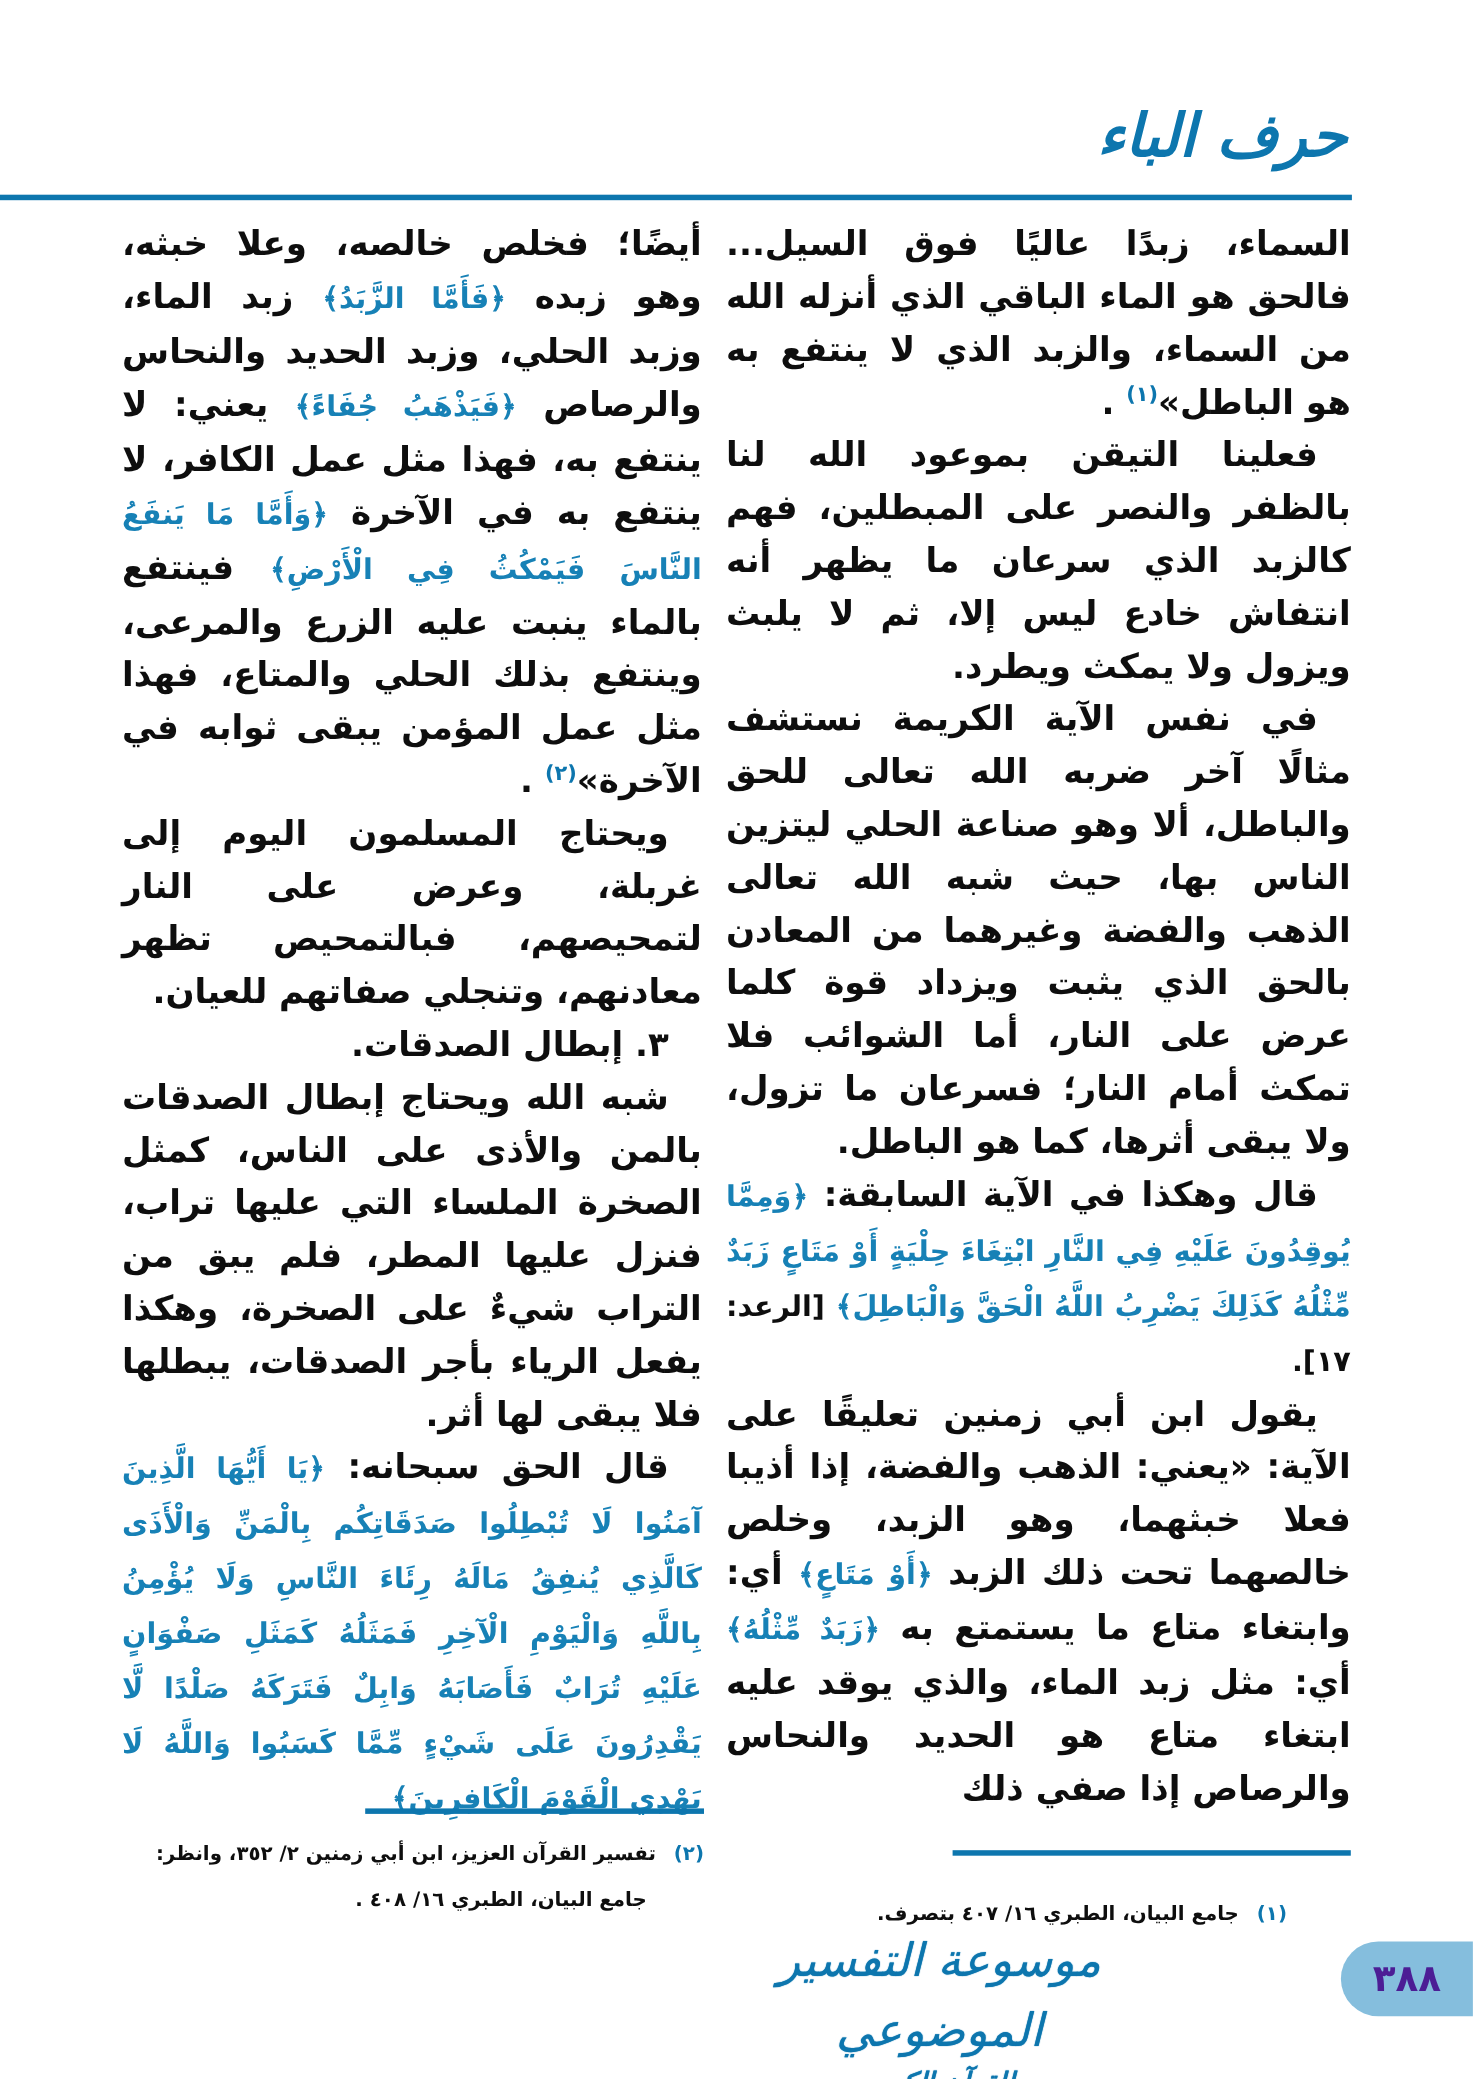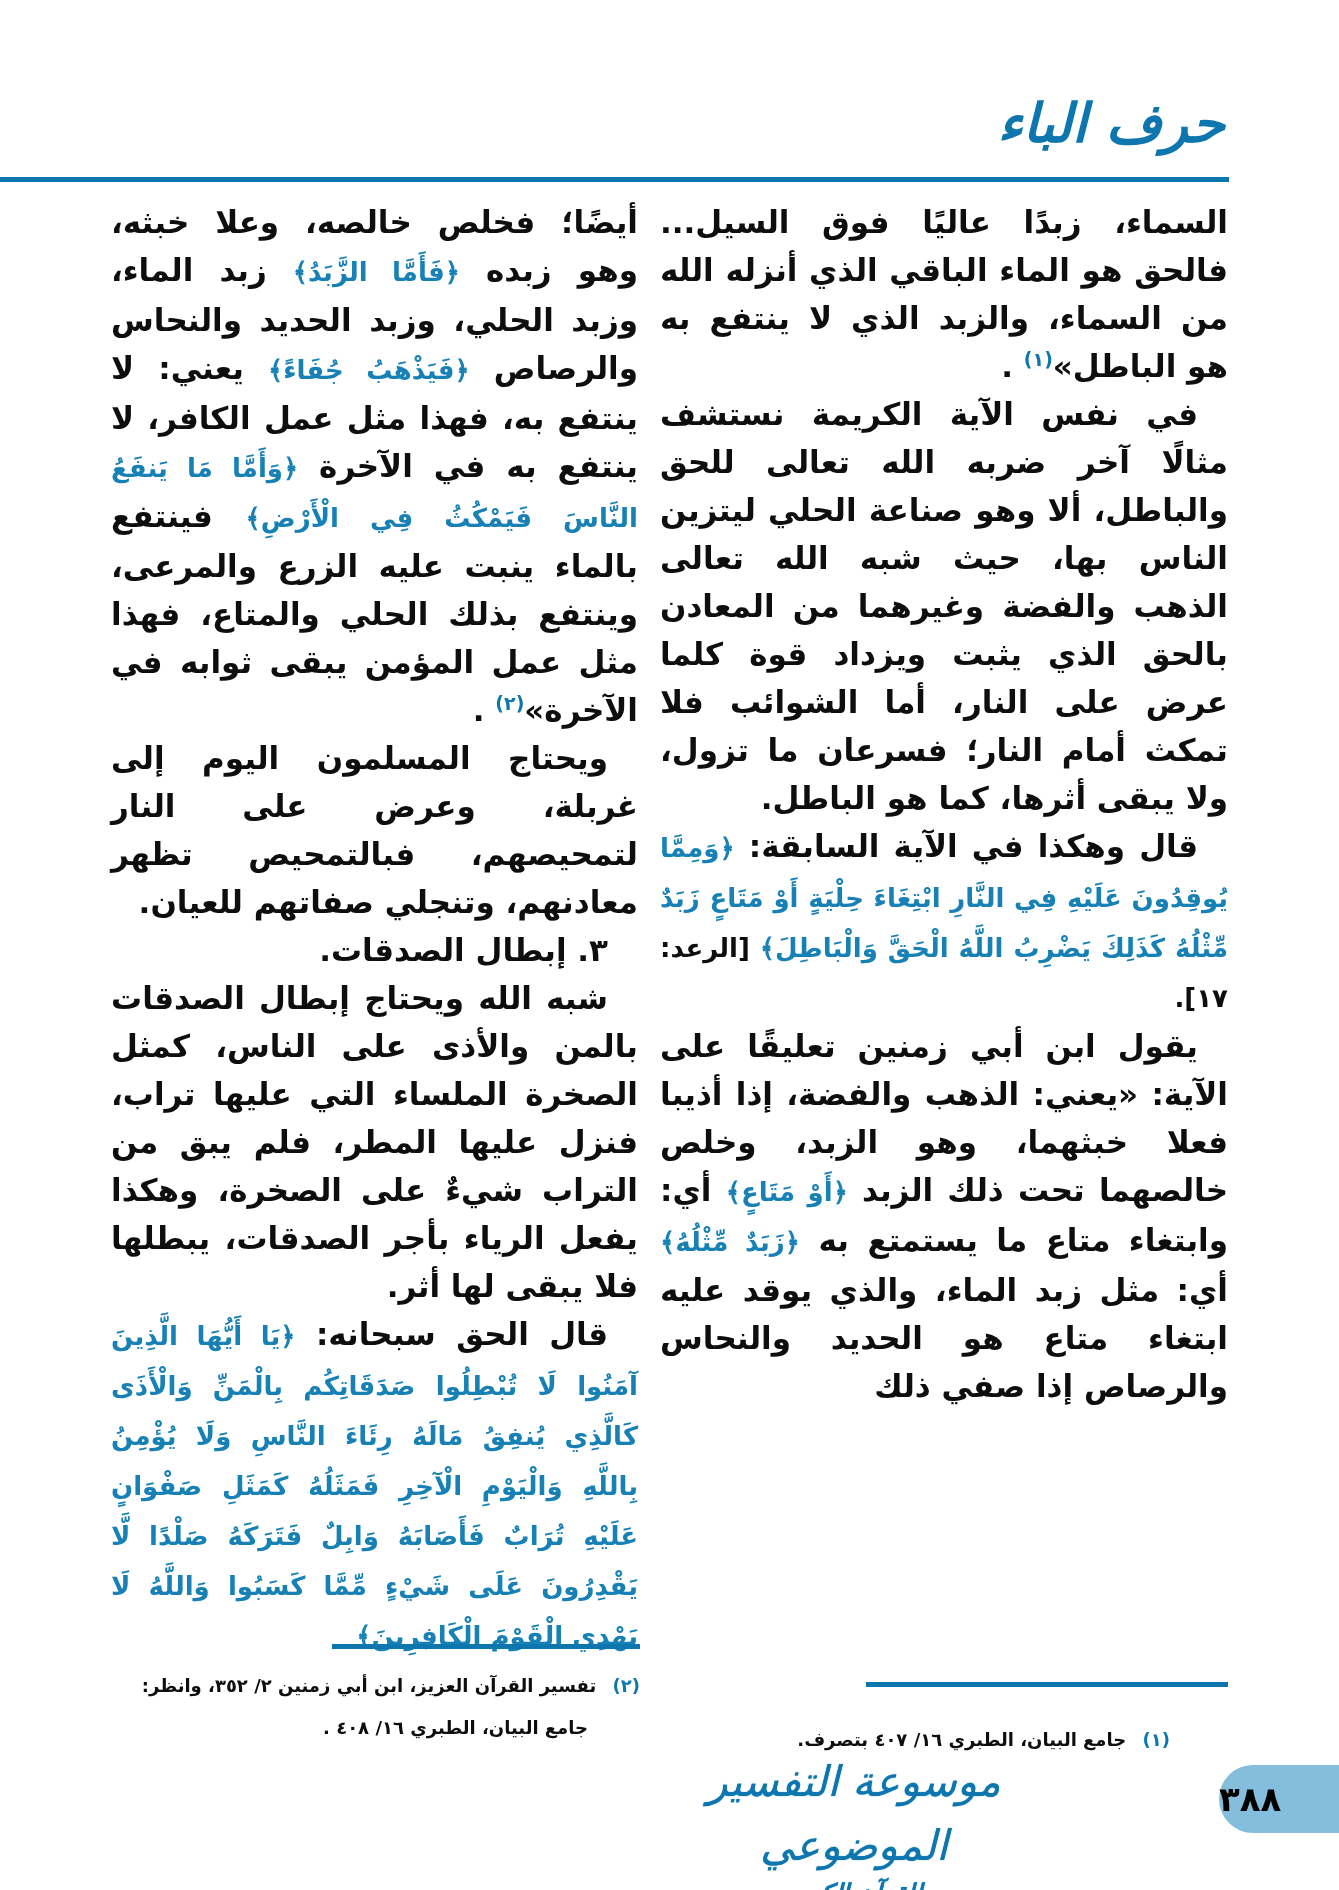--- a/index.html
+++ b/index.html
@@ -86,35 +86,36 @@
   .logo-line2{
     font-size:24px;font-weight:bold;font-style:italic;
     letter-spacing:-1px;line-height:30px;
     text-shadow:0 0 1px var(--accent);
   }
   .page-number-badge{
     position:absolute;top:1765px;right:0;
     width:120px;height:68px;
     background:var(--pill);
     border-radius:34px 0 0 34px;
-    color:#000000;font-size:34px;font-weight:bold;
-    line-height:68px;text-align:left;
+    color:#4c1d95;font-size:34px;font-weight:bold;
+    line-height:68px;text-align:center;
   }
 </style>
 </head>
 <body>
 
 <div class="page">
 
   <div class="chapter-title">حرف الباء</div>
   <div class="header-rule"></div>
 
   <div class="columns">
     <div class="col col-right">
         <p class="para"><span class="seg-text">السماء، زبدًا عاليًا فوق السيل... فالحق هو الماء الباقي الذي أنزله الله من السماء، والزبد الذي لا ينتفع به هو الباطل»</span><span class="seg-marker">(١)</span><span class="seg-text"> .</span></p>
+        <p class="para indent"><span class="seg-text">فعلينا التيقن بموعود الله لنا بالظفر والنصر على المبطلين، فهم كالزبد الذي سرعان ما يظهر أنه انتفاش خادع ليس إلا، ثم لا يلبث ويزول ولا يمكث ويطرد.</span></p>
         <p class="para indent"><span class="seg-text">في نفس الآية الكريمة نستشف مثالًا آخر ضربه الله تعالى للحق والباطل، ألا وهو صناعة الحلي ليتزين الناس بها، حيث شبه الله تعالى الذهب والفضة وغيرهما من المعادن بالحق الذي يثبت ويزداد قوة كلما عرض على النار، أما الشوائب فلا تمكث أمام النار؛ فسرعان ما تزول، ولا يبقى أثرها، كما هو الباطل.</span></p>
         <p class="para indent"><span class="seg-text">قال وهكذا في الآية السابقة: </span><span class="seg-quran">﴿وَمِمَّا يُوقِدُونَ عَلَيْهِ فِي النَّارِ ابْتِغَاءَ حِلْيَةٍ أَوْ مَتَاعٍ زَبَدٌ مِّثْلُهُ كَذَلِكَ يَضْرِبُ اللَّهُ الْحَقَّ وَالْبَاطِلَ﴾</span><span class="seg-ref"> [الرعد: ١٧].</span></p>
         <p class="para indent"><span class="seg-text">يقول ابن أبي زمنين تعليقًا على الآية: «يعني: الذهب والفضة، إذا أذيبا فعلا خبثهما، وهو الزبد، وخلص خالصهما تحت ذلك الزبد </span><span class="seg-quran">﴿أَوْ مَتَاعٍ﴾</span><span class="seg-text"> أي: وابتغاء متاع ما يستمتع به </span><span class="seg-quran">﴿زَبَدٌ مِّثْلُهُ﴾</span><span class="seg-text"> أي: مثل زبد الماء، والذي يوقد عليه ابتغاء متاع هو الحديد والنحاس والرصاص إذا صفي ذلك</span></p>
       </div>
     <div class="col col-left">
         <p class="para"><span class="seg-text">أيضًا؛ فخلص خالصه، وعلا خبثه، وهو زبده </span><span class="seg-quran">﴿فَأَمَّا الزَّبَدُ﴾</span><span class="seg-text"> زبد الماء، وزبد الحلي، وزبد الحديد والنحاس والرصاص </span><span class="seg-quran">﴿فَيَذْهَبُ جُفَاءً﴾</span><span class="seg-text"> يعني: لا ينتفع به، فهذا مثل عمل الكافر، لا ينتفع به في الآخرة </span><span class="seg-quran">﴿وَأَمَّا مَا يَنفَعُ النَّاسَ فَيَمْكُثُ فِي الْأَرْضِ﴾</span><span class="seg-text"> فينتفع بالماء ينبت عليه الزرع والمرعى، وينتفع بذلك الحلي والمتاع، فهذا مثل عمل المؤمن يبقى ثوابه في الآخرة»</span><span class="seg-marker">(٢)</span><span class="seg-text"> .</span></p>
         <p class="para indent"><span class="seg-text">ويحتاج المسلمون اليوم إلى غربلة، وعرض على النار لتمحيصهم، فبالتمحيص تظهر معادنهم، وتنجلي صفاتهم للعيان.</span></p>
         <p class="heading indent"><span class="seg-text">٣. إبطال الصدقات.</span></p>
         <p class="para indent"><span class="seg-text">شبه الله ويحتاج إبطال الصدقات بالمن والأذى على الناس، كمثل الصخرة الملساء التي عليها تراب، فنزل عليها المطر، فلم يبق من التراب شيءٌ على الصخرة، وهكذا يفعل الرياء بأجر الصدقات، يبطلها فلا يبقى لها أثر.</span></p>
         <p class="para indent"><span class="seg-text">قال الحق سبحانه: </span><span class="seg-quran">﴿يَا أَيُّهَا الَّذِينَ آمَنُوا لَا تُبْطِلُوا صَدَقَاتِكُم بِالْمَنِّ وَالْأَذَى كَالَّذِي يُنفِقُ مَالَهُ رِئَاءَ النَّاسِ وَلَا يُؤْمِنُ بِاللَّهِ وَالْيَوْمِ الْآخِرِ فَمَثَلُهُ كَمَثَلِ صَفْوَانٍ عَلَيْهِ تُرَابٌ فَأَصَابَهُ وَابِلٌ فَتَرَكَهُ صَلْدًا لَّا يَقْدِرُونَ عَلَى شَيْءٍ مِّمَّا كَسَبُوا وَاللَّهُ لَا يَهْدِي الْقَوْمَ الْكَافِرِينَ﴾</span></p>

